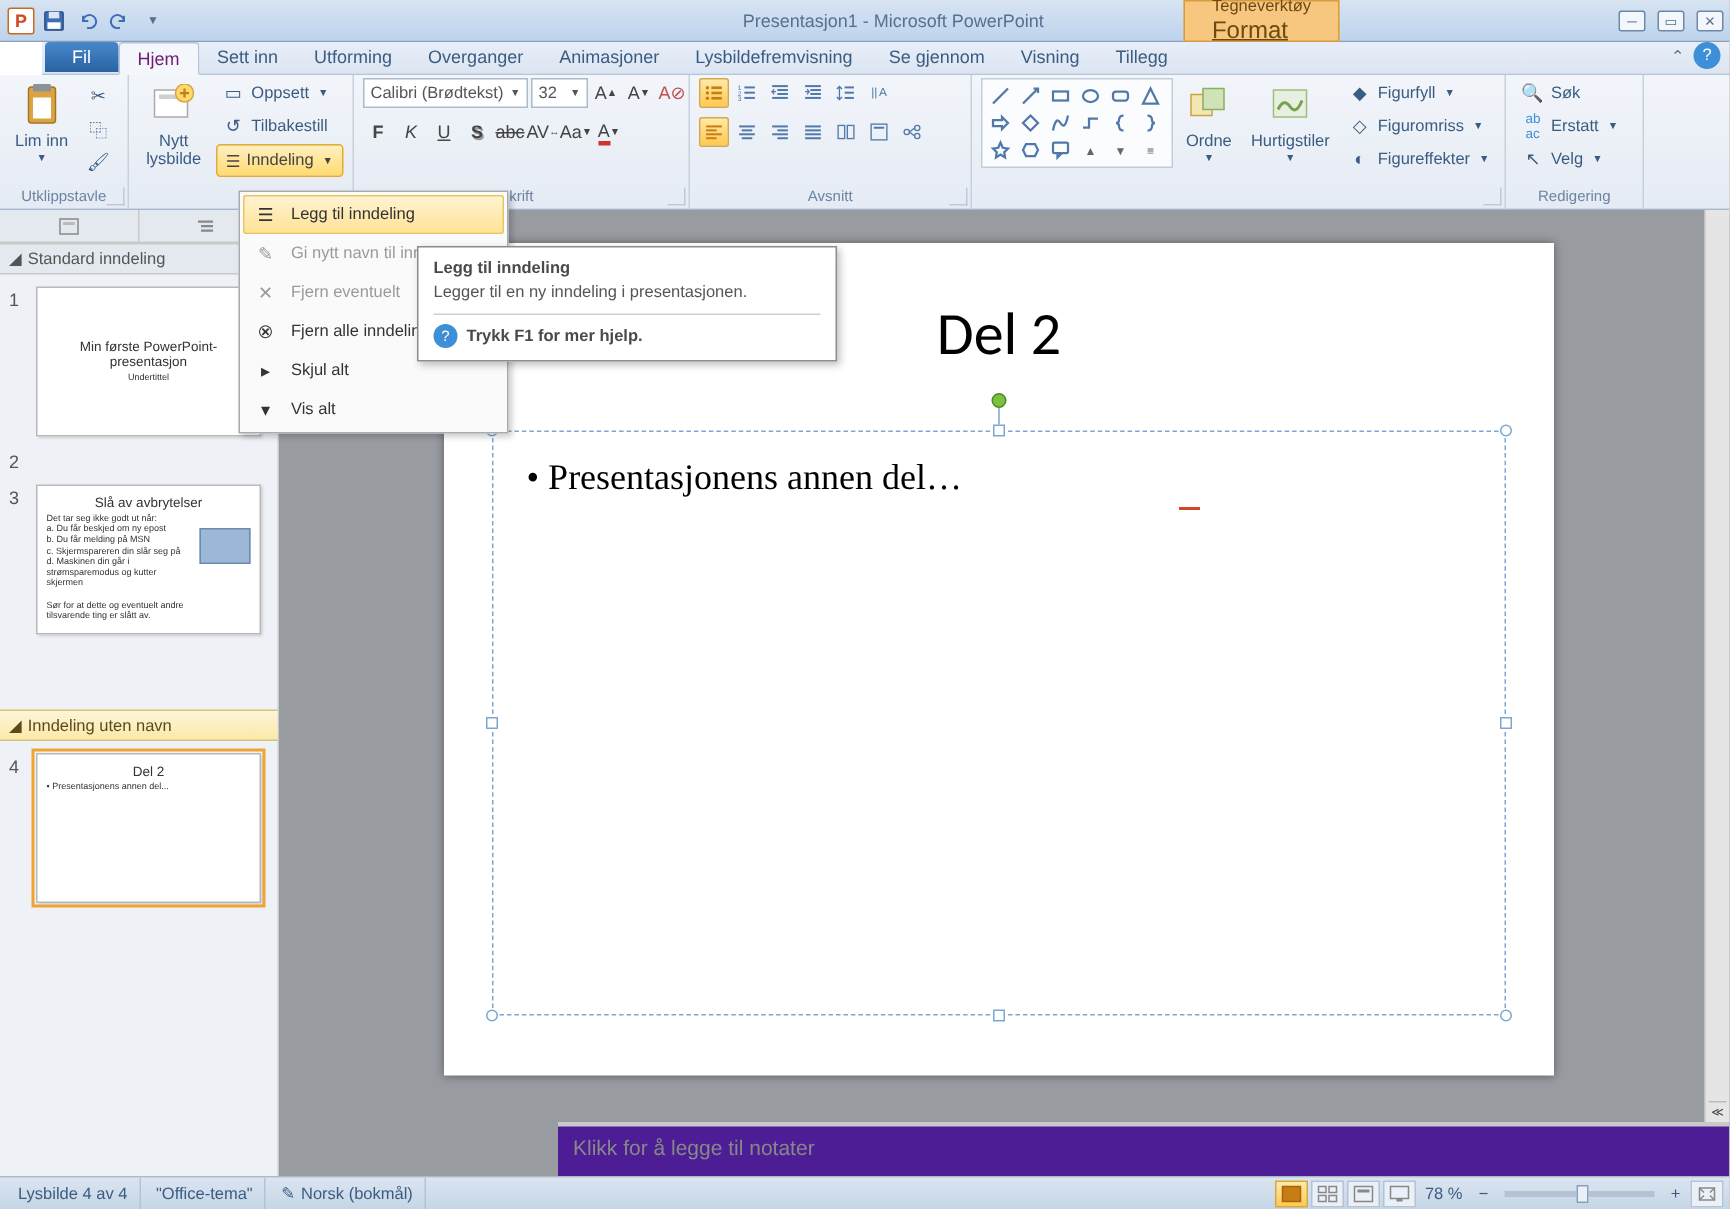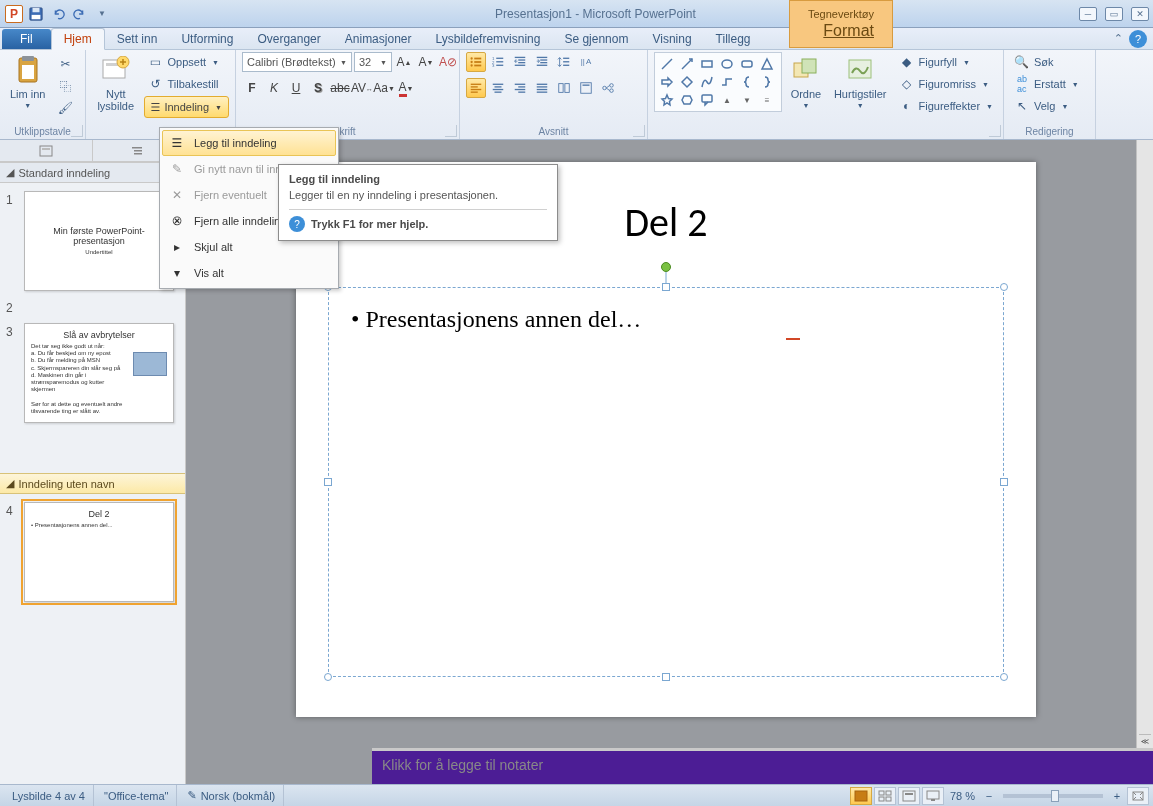--- a/index.html
+++ b/index.html
@@ -4,29 +4,29 @@
 <style>
 * { margin:0; padding:0; box-sizing:border-box; font-family:"Segoe UI",Tahoma,sans-serif; -webkit-font-smoothing:antialiased; }
 body { background:#fff; font-size:11px; color:#444; width:1153px; height:806px; overflow:hidden; position:relative; }
 
 
 .titlebar { height:28px; background:linear-gradient(#d7e4f2,#bdd3ed); display:flex; align-items:center; padding:0 4px; border-bottom:1px solid #8ba0bc; }
 .qat { display:flex; align-items:center; gap:2px; }
 .qat-btn { width:20px; height:20px; display:flex; align-items:center; justify-content:center; border-radius:2px; }
 .app-icon { width:18px; height:18px; background:#fff; border:1px solid #c96b1f; border-radius:2px; display:flex; align-items:center; justify-content:center; color:#d24726; font-weight:bold; font-size:12px; }
 .title-text { flex:1; text-align:center; color:#567190; font-size:12px; }
-.context-tab { position:absolute; right:260px; top:0; height:48px; background:#f8c77f; border:1px solid #d89b3f; padding:2px 18px; font-size:11px; color:#6b4a12; display:flex; flex-direction:column; align-items:flex-end; justify-content:center; gap:2px;}
+.context-tab { position:absolute; right:260px; top:0; height:28px; background:#f8c77f; border:1px solid #d89b3f; padding:2px 18px; font-size:11px; color:#6b4a12; display:flex; flex-direction:column; align-items:flex-start; justify-content:center; gap:2px;}
 .winbtns { display:flex; gap:8px; align-items:center; margin-left:auto; }
 .winbtn { width:18px; height:14px; border:1px solid #6d88a8; border-radius:2px; background:#f3f7fc; font-size:9px; display:flex; align-items:center; justify-content:center; color:#567190;}
 
 
-.tabs { height:22px; background:linear-gradient(#e8eef9,#dbe5f1); display:flex; align-items:center; border-bottom:1px solid #b5c5d8;}
+.tabs { height:22px; background:linear-gradient(#e8eef9,#dbe5f1); display:flex; align-items:flex-start; border-bottom:1px solid #b5c5d8;margin-left:28px;}
 .file-tab { background:linear-gradient(#4788c9,#2962a3); color:#fff; padding:3px 18px; font-size:12px; border-radius:3px 3px 0 0; margin-left:2px;}
 .tab { padding:3px 12px; font-size:12px; color:#3b5c82; }
-.tab.active { background:#f3f6fb; border:1px solid #b5c5d8; border-bottom:1px solid #f3f6fb; border-radius:3px 3px 0 0; margin-bottom:-1px; color:#c2410c;}
+.tab.active { background:#f3f6fb; border:1px solid #b5c5d8; border-bottom:1px solid #f3f6fb; border-radius:3px 3px 0 0; margin-bottom:-1px; color:#701a75;}
 .tabs-right { margin-left:auto; display:flex; gap:6px; padding-right:6px; align-items:center;}
 .help-btn { width:18px; height:18px; border-radius:50%; background:#3d8fd8; color:#fff; font-size:11px; display:flex; align-items:center; justify-content:center;}
 
 
 .ribbon { height:90px; background:linear-gradient(#f2f5fa,#e5ebf4); border-bottom:1px solid #a8b8cd; display:flex; }
 .group { border-right:1px solid #c6d1e0; padding:2px 6px 0 6px; display:flex; flex-direction:column; position:relative;}
 .group-label { position:absolute; bottom:2px; left:0; right:0; text-align:center; font-size:10px; color:#6d84a3;}
 .group-body { flex:1; display:flex; align-items:flex-start; gap:4px;}
 .big-btn { display:flex; flex-direction:column; align-items:center; gap:2px; padding:2px 4px; font-size:11px; color:#3b5c82; }
 .big-btn .ico { width:32px; height:32px; display:flex; align-items:center; justify-content:center; font-size:22px;}

